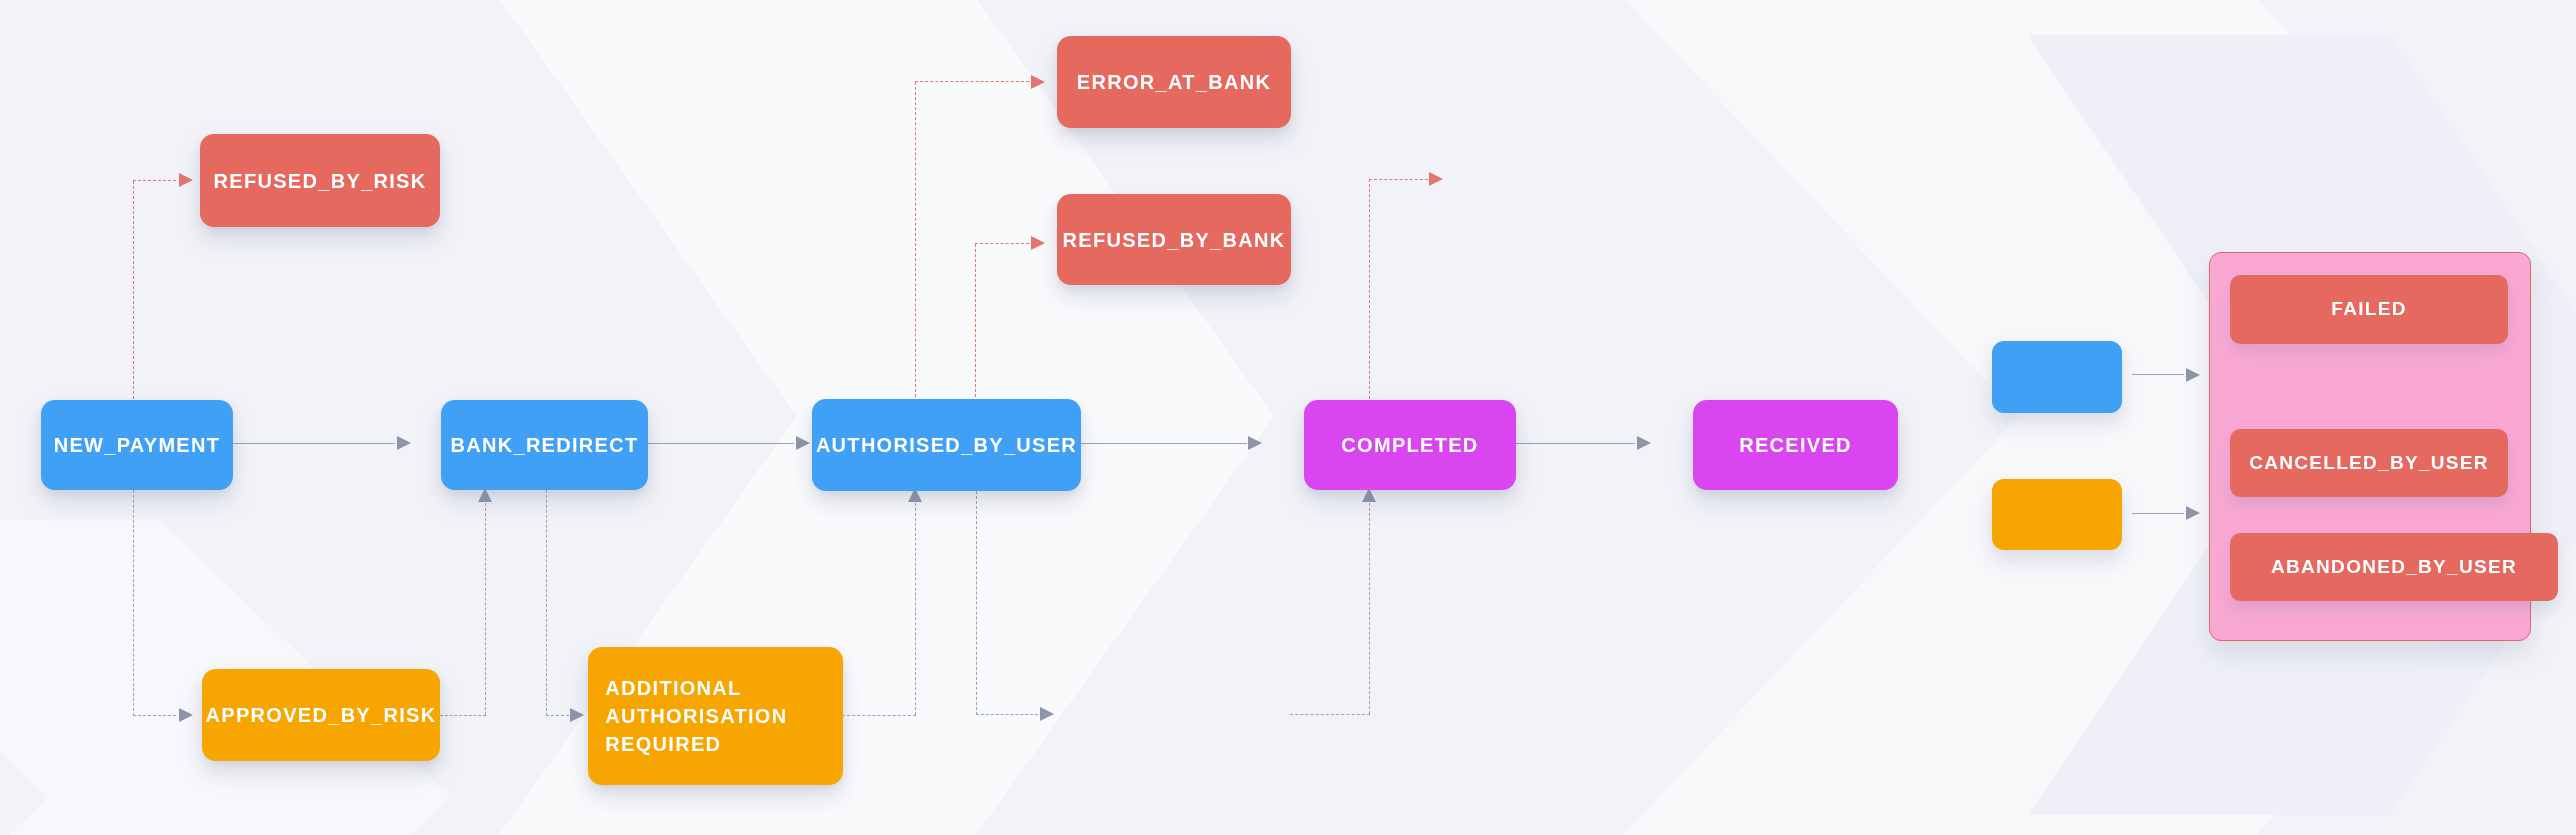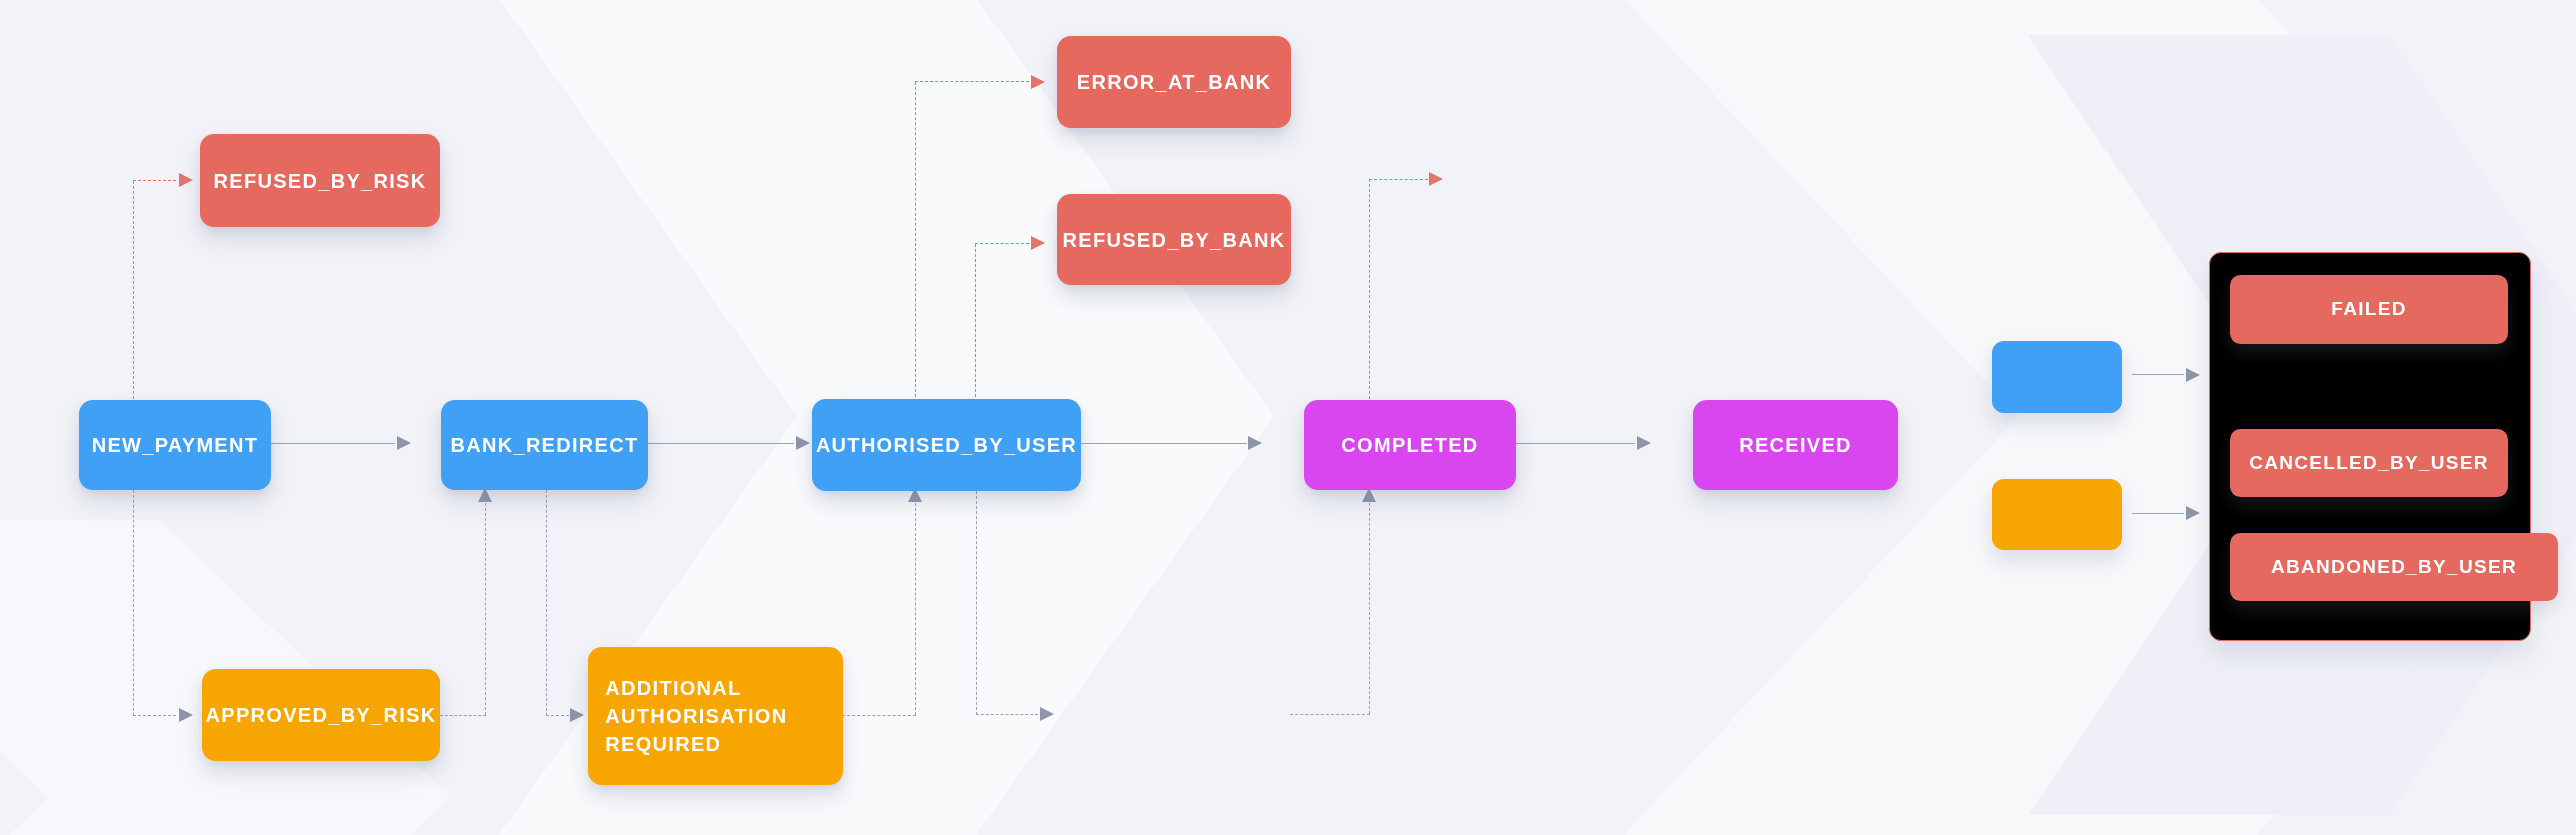--- a/index.html
+++ b/index.html
@@ -31,21 +31,21 @@
   .dh{height:0;border-top:1.7px dashed currentColor;}
   .dv{width:0;border-left:1.7px dashed currentColor;}
   .grey{color:#9AA1B6;}
   .redln{color:#E5756B;}
   .tri{position:absolute;width:0;height:0;}
   .tri.r{border-top:7.8px solid transparent;border-bottom:7.8px solid transparent;border-left:14px solid #8D95AB;}
   .tri.u{border-left:7.8px solid transparent;border-right:7.8px solid transparent;border-bottom:14px solid #8D95AB;}
   .tri.rr{border-top:7.8px solid transparent;border-bottom:7.8px solid transparent;border-left:14px solid #E5756B;}
   
   .panel{
-    position:absolute;background:#000000;border:1.7px solid #DB6A60;border-radius:12px;
+    position:absolute;background:#f9a8d4;border:1.7px solid #DB6A60;border-radius:12px;
     box-shadow:0 14px 26px rgba(110,120,150,.18);
   }
   .panel .node{border-radius:10.4px;font-size:19px;box-shadow:0 8.7px 15.6px rgba(110,120,150,.18);}
   .swatch{position:absolute;border-radius:12px;box-shadow:0 10.4px 19px rgba(110,120,150,.22);}
 </style>
 </head>
 <body>
 
 <div id="canvas">
 
@@ -104,21 +104,21 @@
   <div class="tri rr" style="left:1429px;top:172px;"></div>
 
   <div class="line sh" style="left:1475px;top:443px;width:160px;"></div>
   <div class="tri r" style="left:1637px;top:436px;"></div>
 
   <div class="line sh" style="left:2132px;top:374px;width:52px;"></div>
   <div class="tri r" style="left:2186px;top:368px;"></div>
   <div class="line sh" style="left:2132px;top:513px;width:52px;"></div>
   <div class="tri r" style="left:2186px;top:506px;"></div>
 
-  <div class="node blue" style="left:41px;top:400px;width:192px;height:90px;margin-left:38px;">
+  <div class="node blue" style="left:41px;top:400px;width:192px;height:90px;">
     <span>NEW_PAYMENT</span>
   </div>
   <div class="node red" style="left:200px;top:134px;width:240px;height:93px;">
     <span>REFUSED_BY_RISK</span>
   </div>
   <div class="node orange" style="left:202px;top:669px;width:238px;height:92px;">
     <span>APPROVED_BY_RISK</span>
   </div>
   <div class="node blue" style="left:413px;top:400px;width:207px;height:90px;margin-left:28px;">
     <span>BANK_REDIRECT</span>

